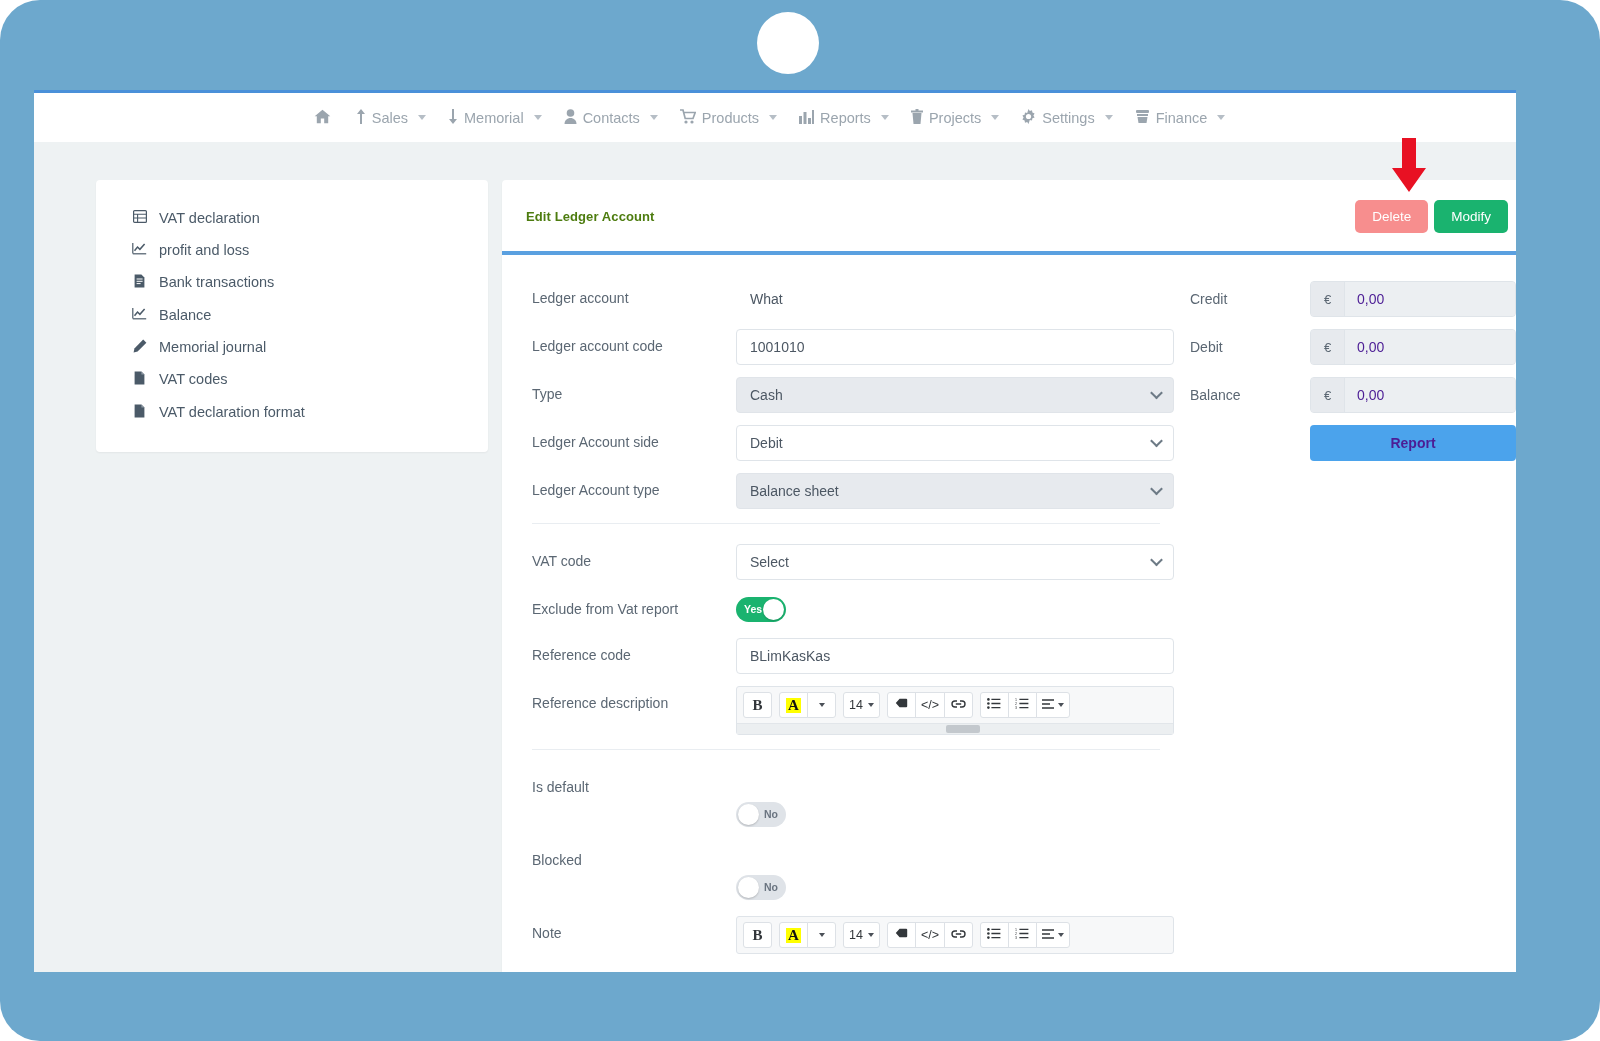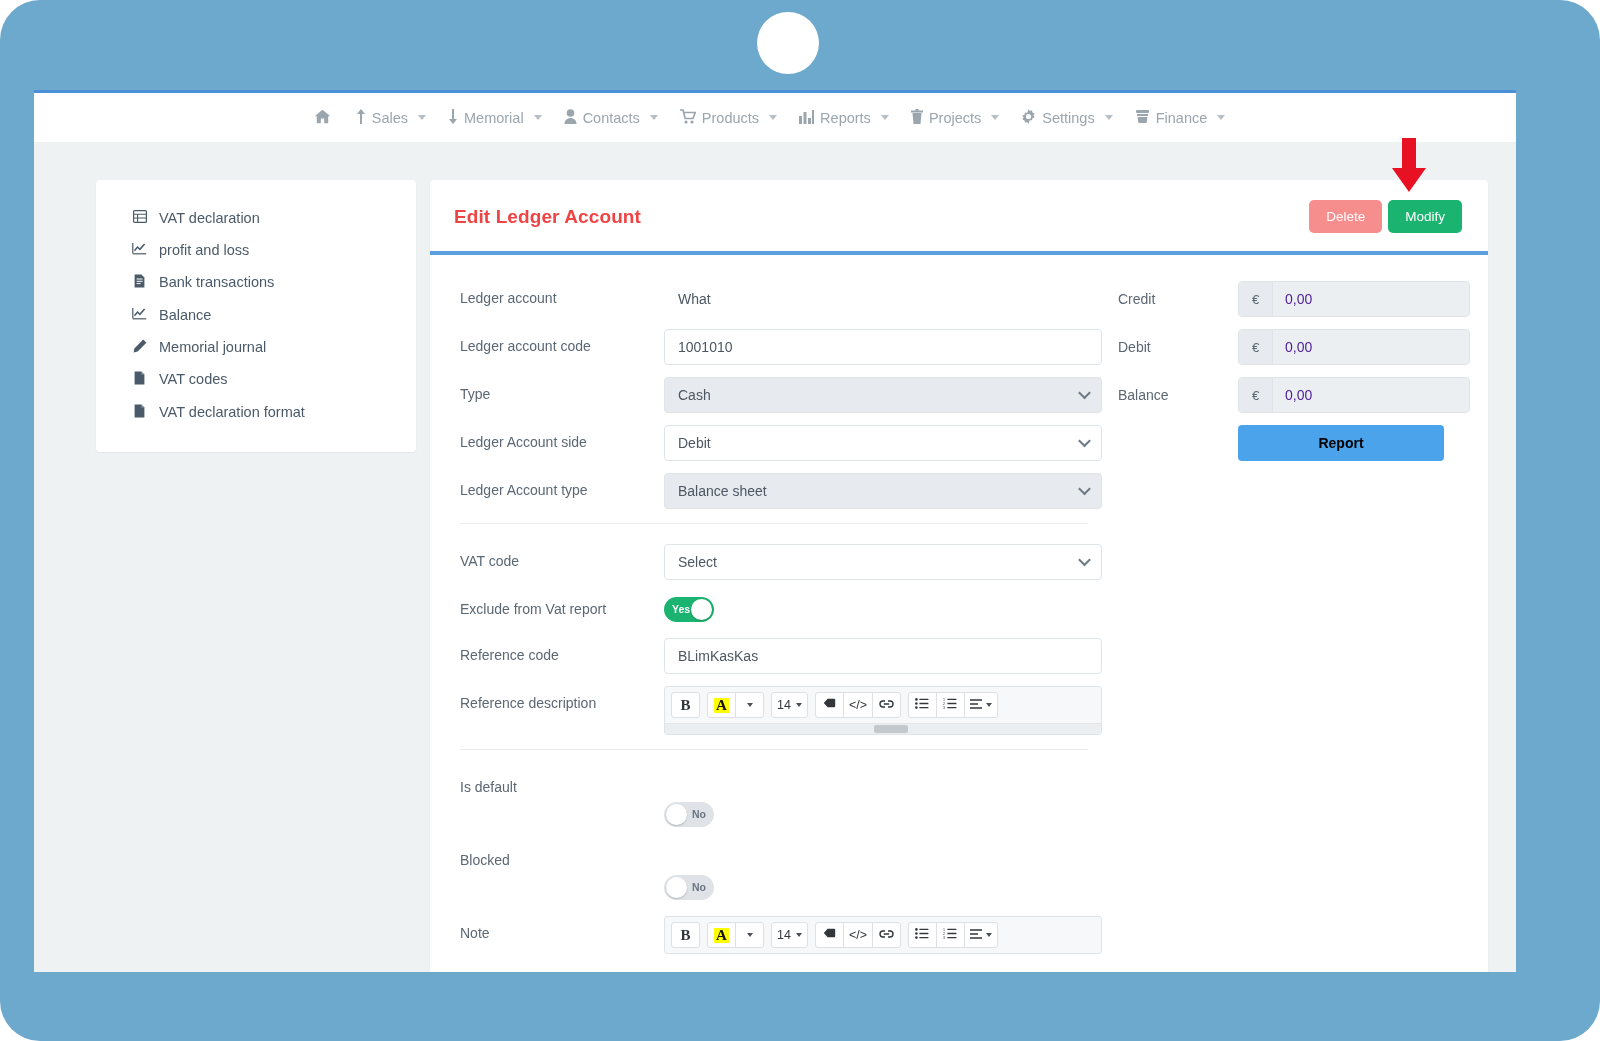--- a/index.html
+++ b/index.html
@@ -61,21 +61,21 @@
   
   #content {
     display: flex;
     padding: 38px 28px 0 62px;
     gap: 14px;
     align-items: flex-start;
   }
 
   
   #sidebar {
-    width: 320px;
+    width: 392px;
     background: #ffffff;
     border-radius: 4px;
     padding: 22px 0 24px 0;
     box-shadow: 0 1px 2px rgba(0,0,0,0.05);
     flex: 0 0 auto;
   }
   .side-item {
     display: flex; align-items: center; gap: 12px;
     padding: 8px 0 8px 36px;
     font-size: 14.5px;
@@ -92,21 +92,21 @@
     box-shadow: 0 1px 2px rgba(0,0,0,0.05);
     min-height: 810px;
     position: relative;
   }
   #card-head {
     display: flex; align-items: center; justify-content: space-between;
     padding: 20px 26px 18px 24px;
     border-bottom: 4px solid #5aa0e0;
   }
   #card-title {
-    font-size: 19px; font-weight: 700; color: #ef4444;
+    font-size: 13px; font-weight: 700; color: #4d7c0f;
     letter-spacing: 0.1px;
   }
   .head-btns { display: flex; gap: 6px; }
   .btn {
     border: none; border-radius: 5px;
     font-size: 13.5px; color: #ffffff;
     padding: 9px 17px;
     cursor: pointer;
     font-family: inherit;
   }
@@ -265,21 +265,21 @@
     background: #e7eaee;
   }
   .smoney .val {
     flex: 1 1 auto; display: flex; align-items: center;
     padding-left: 12px; font-size: 14px; color: #4c1d95;
     background: #eceff2;
   }
   .btn-report {
     margin-left: 120px;
     width: 206px; height: 36px;
-    background: #4ba3ec; color: #000000;
+    background: #4ba3ec; color: #4c1d95;
     border: none; border-radius: 4px;
     font-size: 14px; font-weight: 700;
     cursor: pointer; font-family: inherit;
   }
 
   
   #arrow { position: absolute; left: 1390px; top: 138px; width: 38px; height: 54px; }
 </style>
 </head>
 <body>

